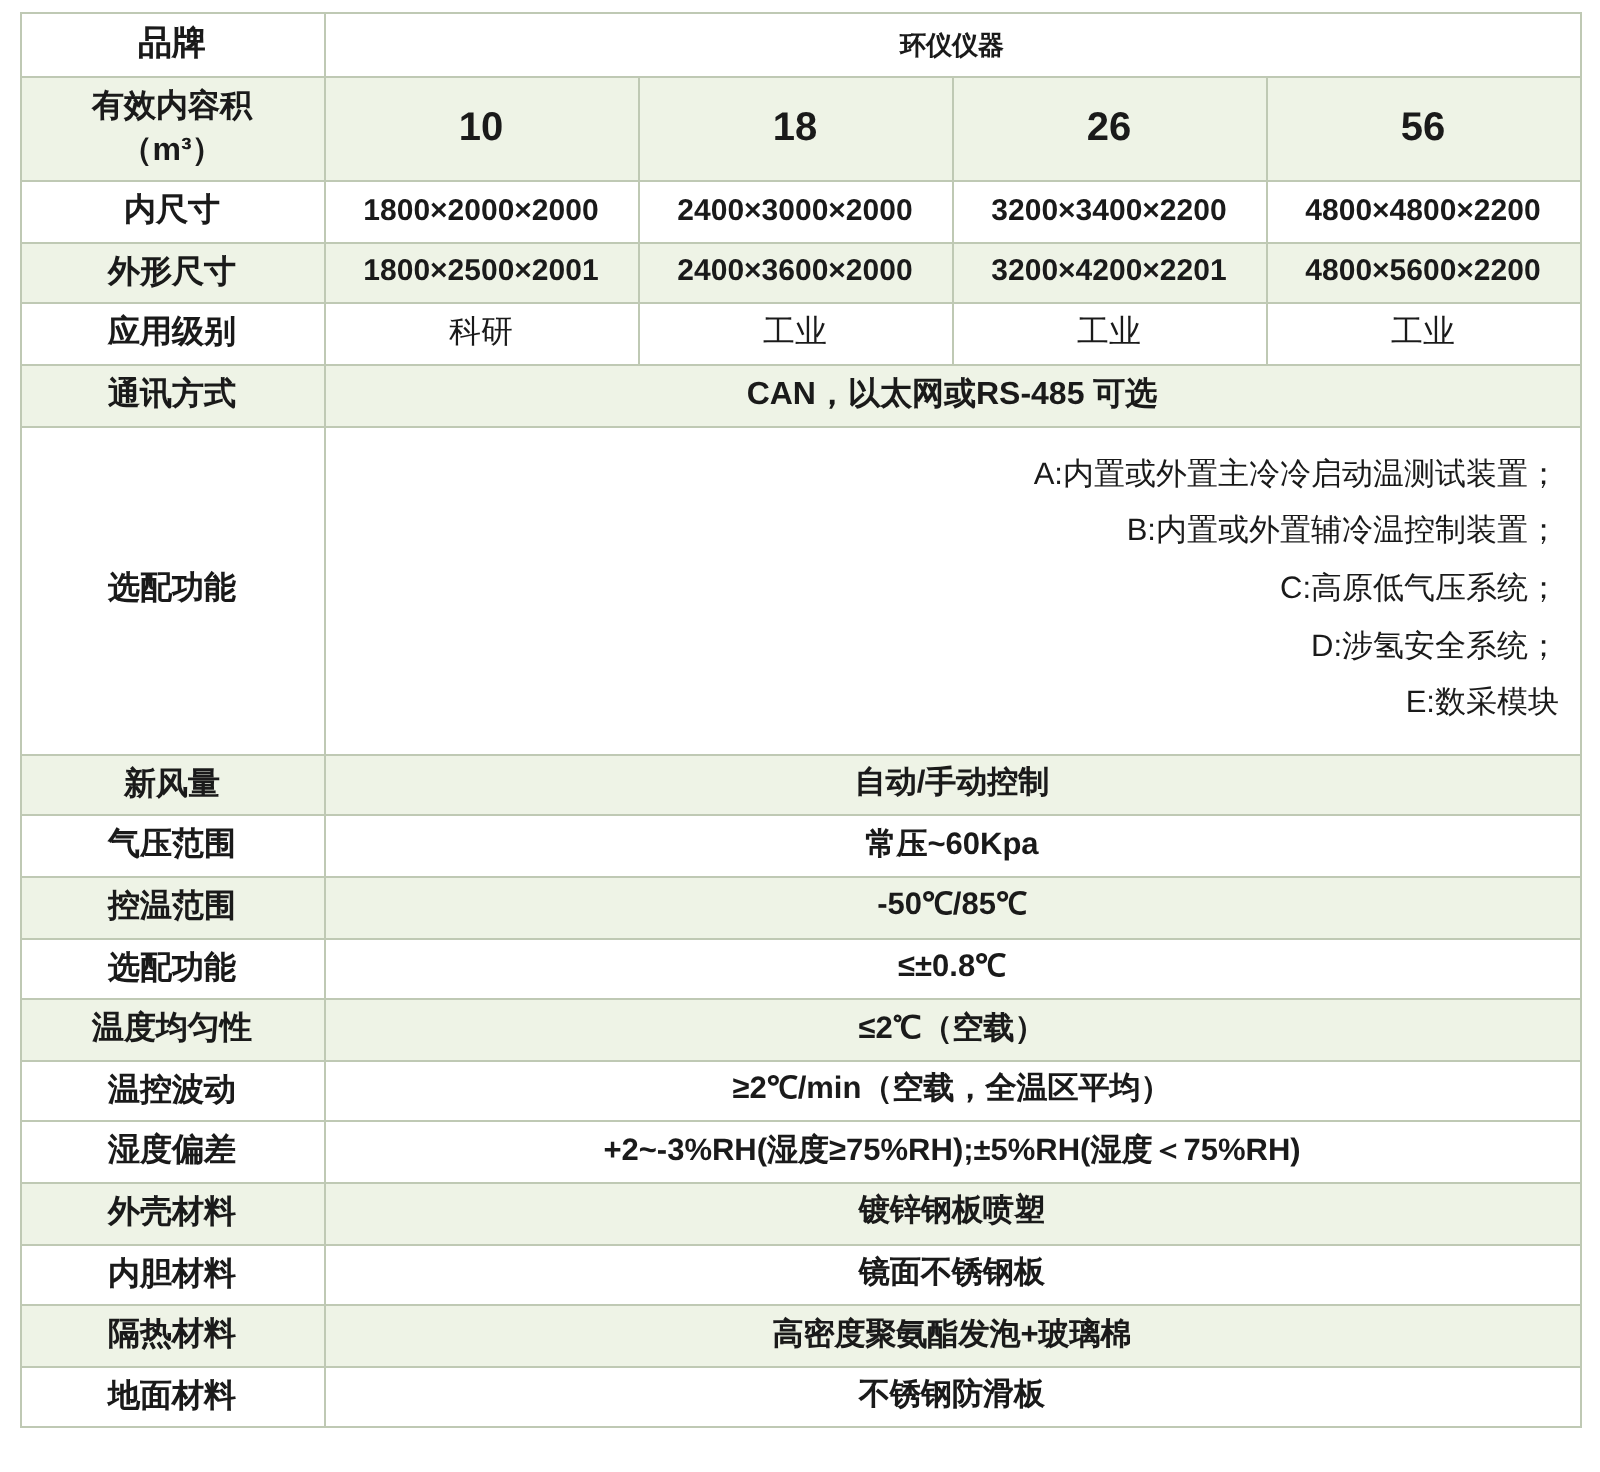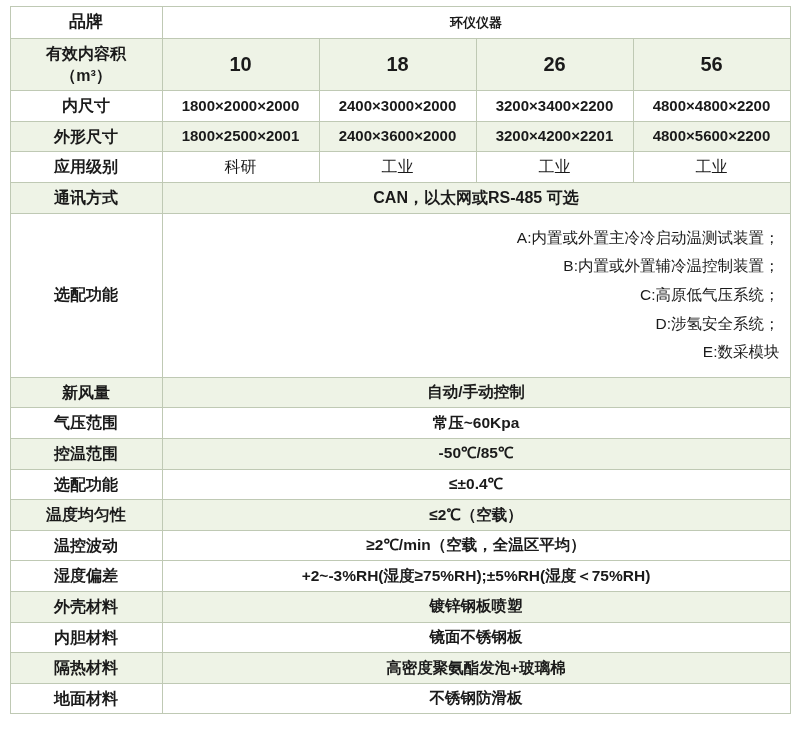--- a/index.html
+++ b/index.html
@@ -156,21 +156,21 @@
     <tr class="plain">
       <td class="label">气压范围</td>
       <td class="value" colspan="4">常压~60Kpa</td>
     </tr>
     <tr class="shade">
       <td class="label">控温范围</td>
       <td class="value" colspan="4">-50℃/85℃</td>
     </tr>
     <tr class="plain">
       <td class="label">选配功能</td>
-      <td class="value" colspan="4">≤±0.4℃</td>
+      <td class="value" colspan="4">≤±0.8℃</td>
     </tr>
     <tr class="shade">
       <td class="label">温度均匀性</td>
       <td class="value" colspan="4">≤2℃（空载）</td>
     </tr>
     <tr class="plain">
       <td class="label">温控波动</td>
       <td class="value" colspan="4">≥2℃/min（空载，全温区平均）</td>
     </tr>
     <tr class="plain">

